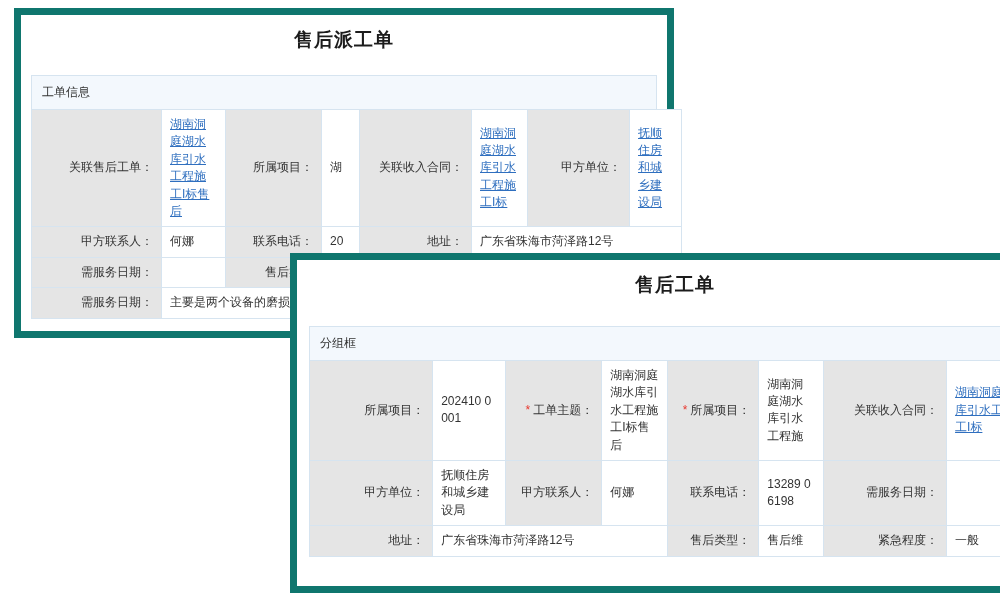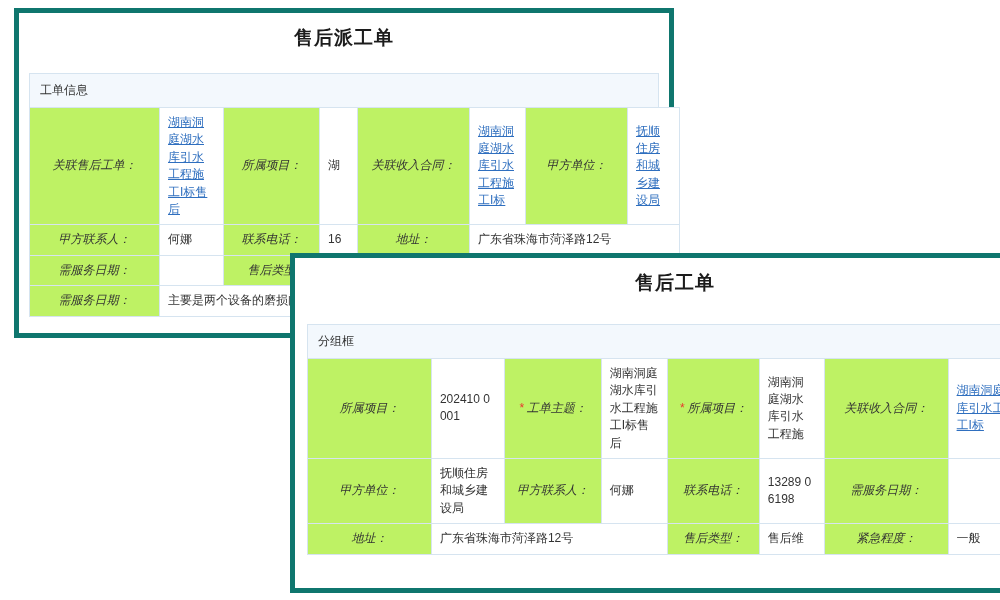--- a/index.html
+++ b/index.html
@@ -15,21 +15,21 @@
   .stage {
     position: relative;
     width: 1000px;
     height: 600px;
   }
 
   
   .panel {
     position: absolute;
     background: #ffffff;
-    border: 5px solid #0f766e;
+    border: 7px solid #0f766e;
     box-sizing: border-box;
   }
 
   .panel-title {
     text-align: center;
     font-size: 19px;
     font-weight: bold;
     color: #1c1c1c;
     padding: 12px 0 12px 0;
     letter-spacing: 1px;
@@ -55,25 +55,24 @@
 
   table.form td {
     border: 1px solid #d6e4f0;
     padding: 6px 8px;
     vertical-align: middle;
     word-break: break-all;
     line-height: 1.45;
   }
 
   td.label {
-    text-align: center;
-    background: #bef264;
+    text-align: right;
+    background: #e5e5e5;
     color: #333333;
     white-space: normal;
-    font-style: italic;
   }
 
   td.value {
     text-align: left;
     background: #ffffff;
     color: #333333;
   }
 
   .req {
     color: #e8382f;
@@ -151,21 +150,21 @@
           <td class="label">甲方单位：</td>
           <td class="value">
             <a class="link">抚顺住房和城乡建设局</a>
           </td>
         </tr>
 
         <tr>
           <td class="label">甲方联系人：</td>
           <td class="value">何娜</td>
           <td class="label">联系电话：</td>
-          <td class="value">16</td>
+          <td class="value">20</td>
           <td class="label">地址：</td>
           <td class="value" colspan="3">广东省珠海市菏泽路12号</td>
         </tr>
 
         <tr>
           <td class="label">需服务日期：</td>
           <td class="value"></td>
           <td class="label">售后类型</td>
           <td class="value" colspan="5"></td>
         </tr>

